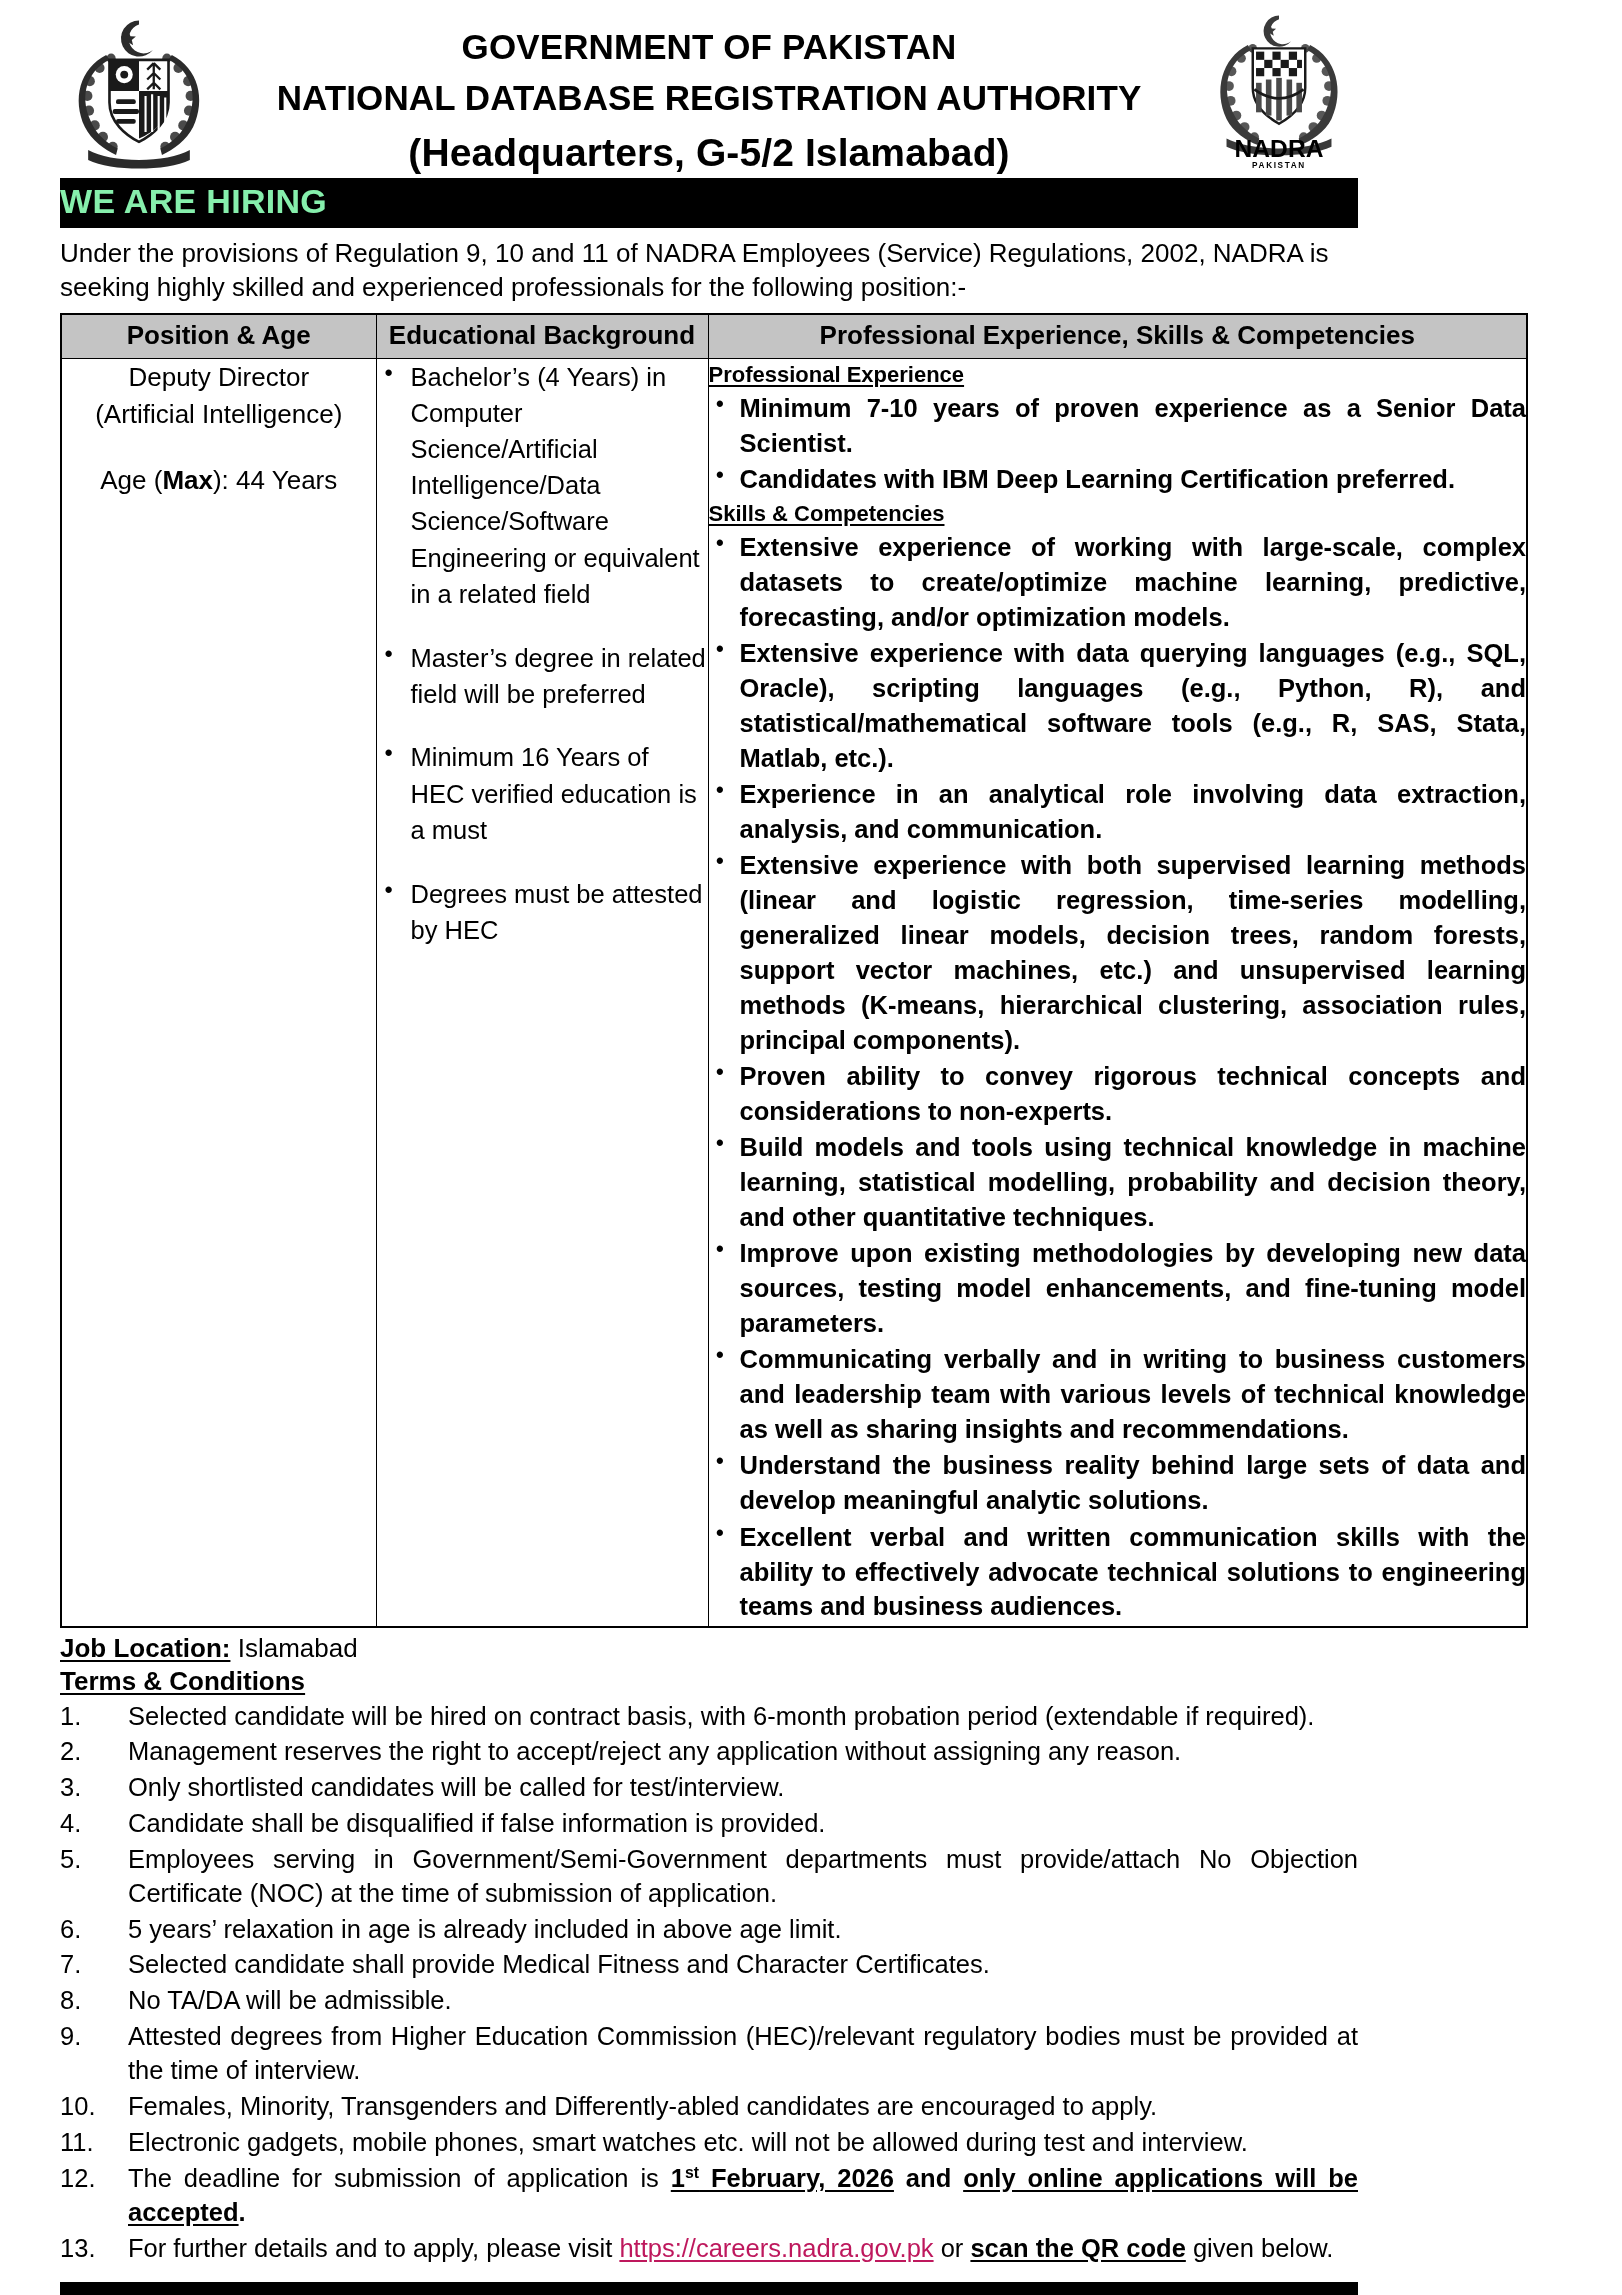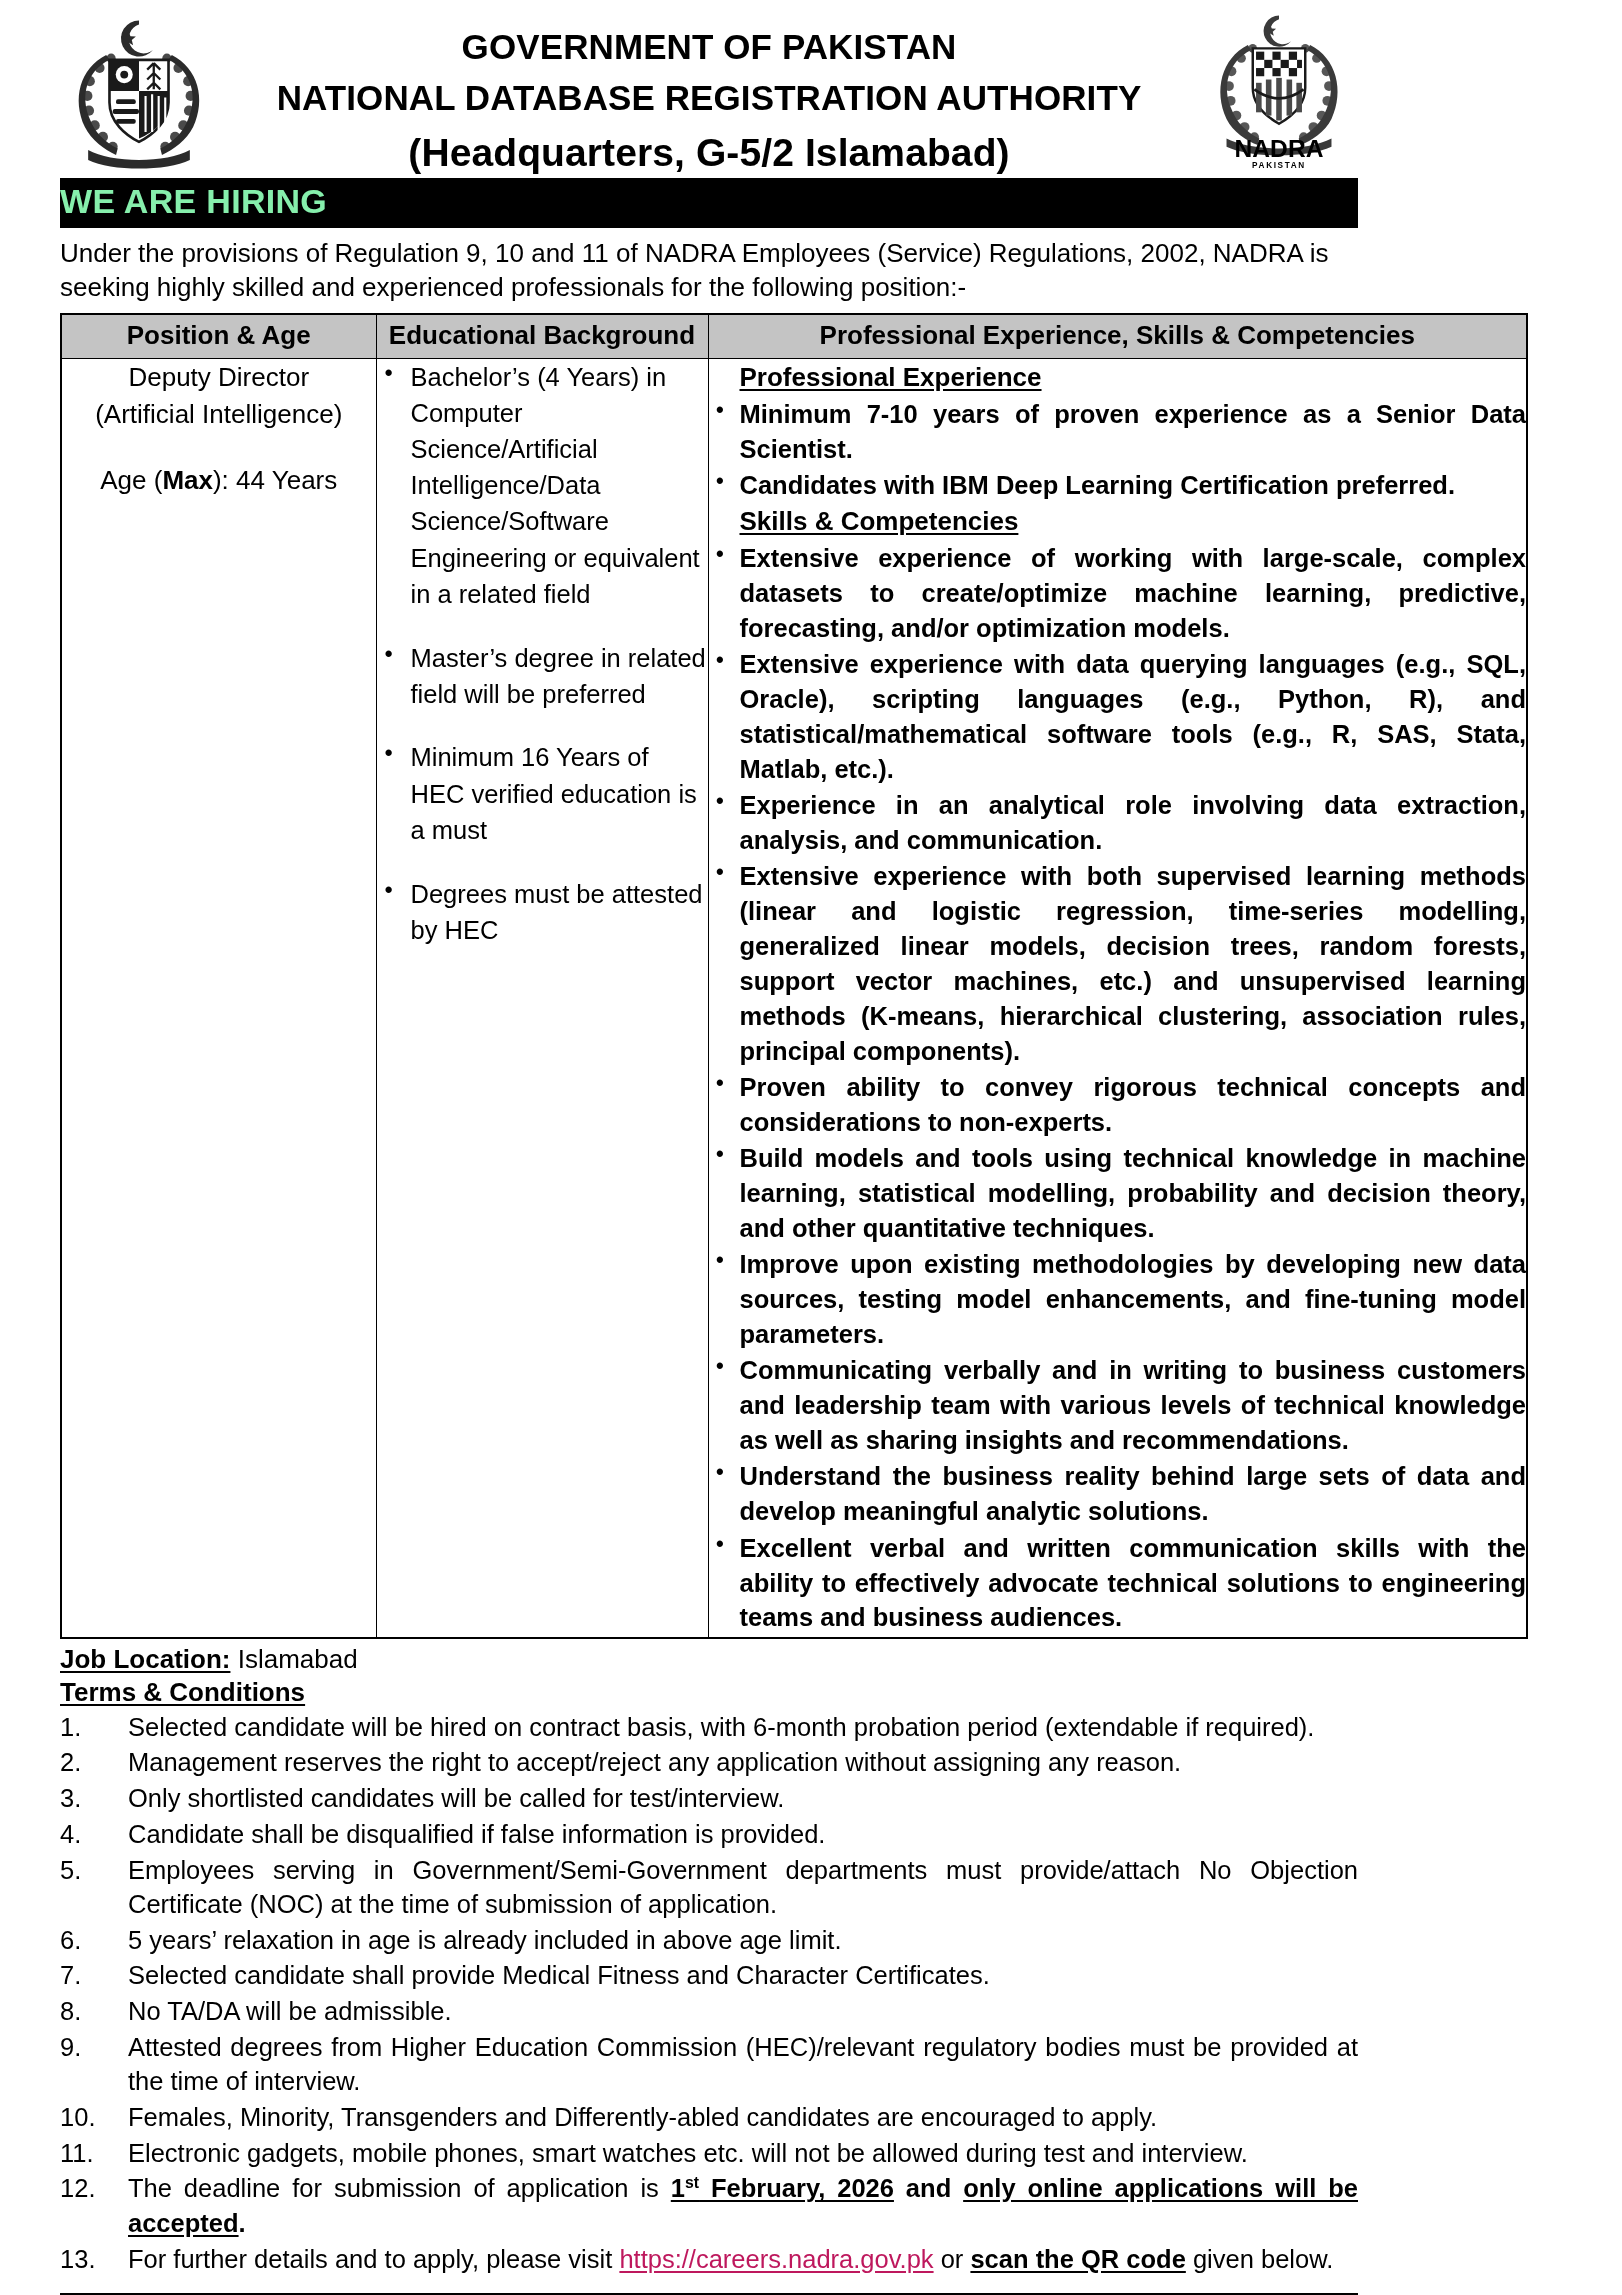--- a/index.html
+++ b/index.html
@@ -113,22 +113,21 @@
   td.col-exp{
     padding:6.5px 9.2px 7.9px 9.2px;
     font-size:25.5px;
     line-height:1.37;
   }
   td.col-exp .sub{
     font-weight:bold;
     text-decoration:underline;
     text-underline-offset:2.6px;
     margin:1.3px 0 1.3px 0;
-    font-size:26px;
-    padding-left:31px;
+    font-size:22px;
   }
   td.col-exp ul{
     margin:0 0 1.3px 0;padding:0 0 0 31px;
     list-style:none;
     font-weight:bold;
   }
   td.col-exp li{
     position:relative;
     text-align:justify;
     margin:0 0 1.3px 0;

